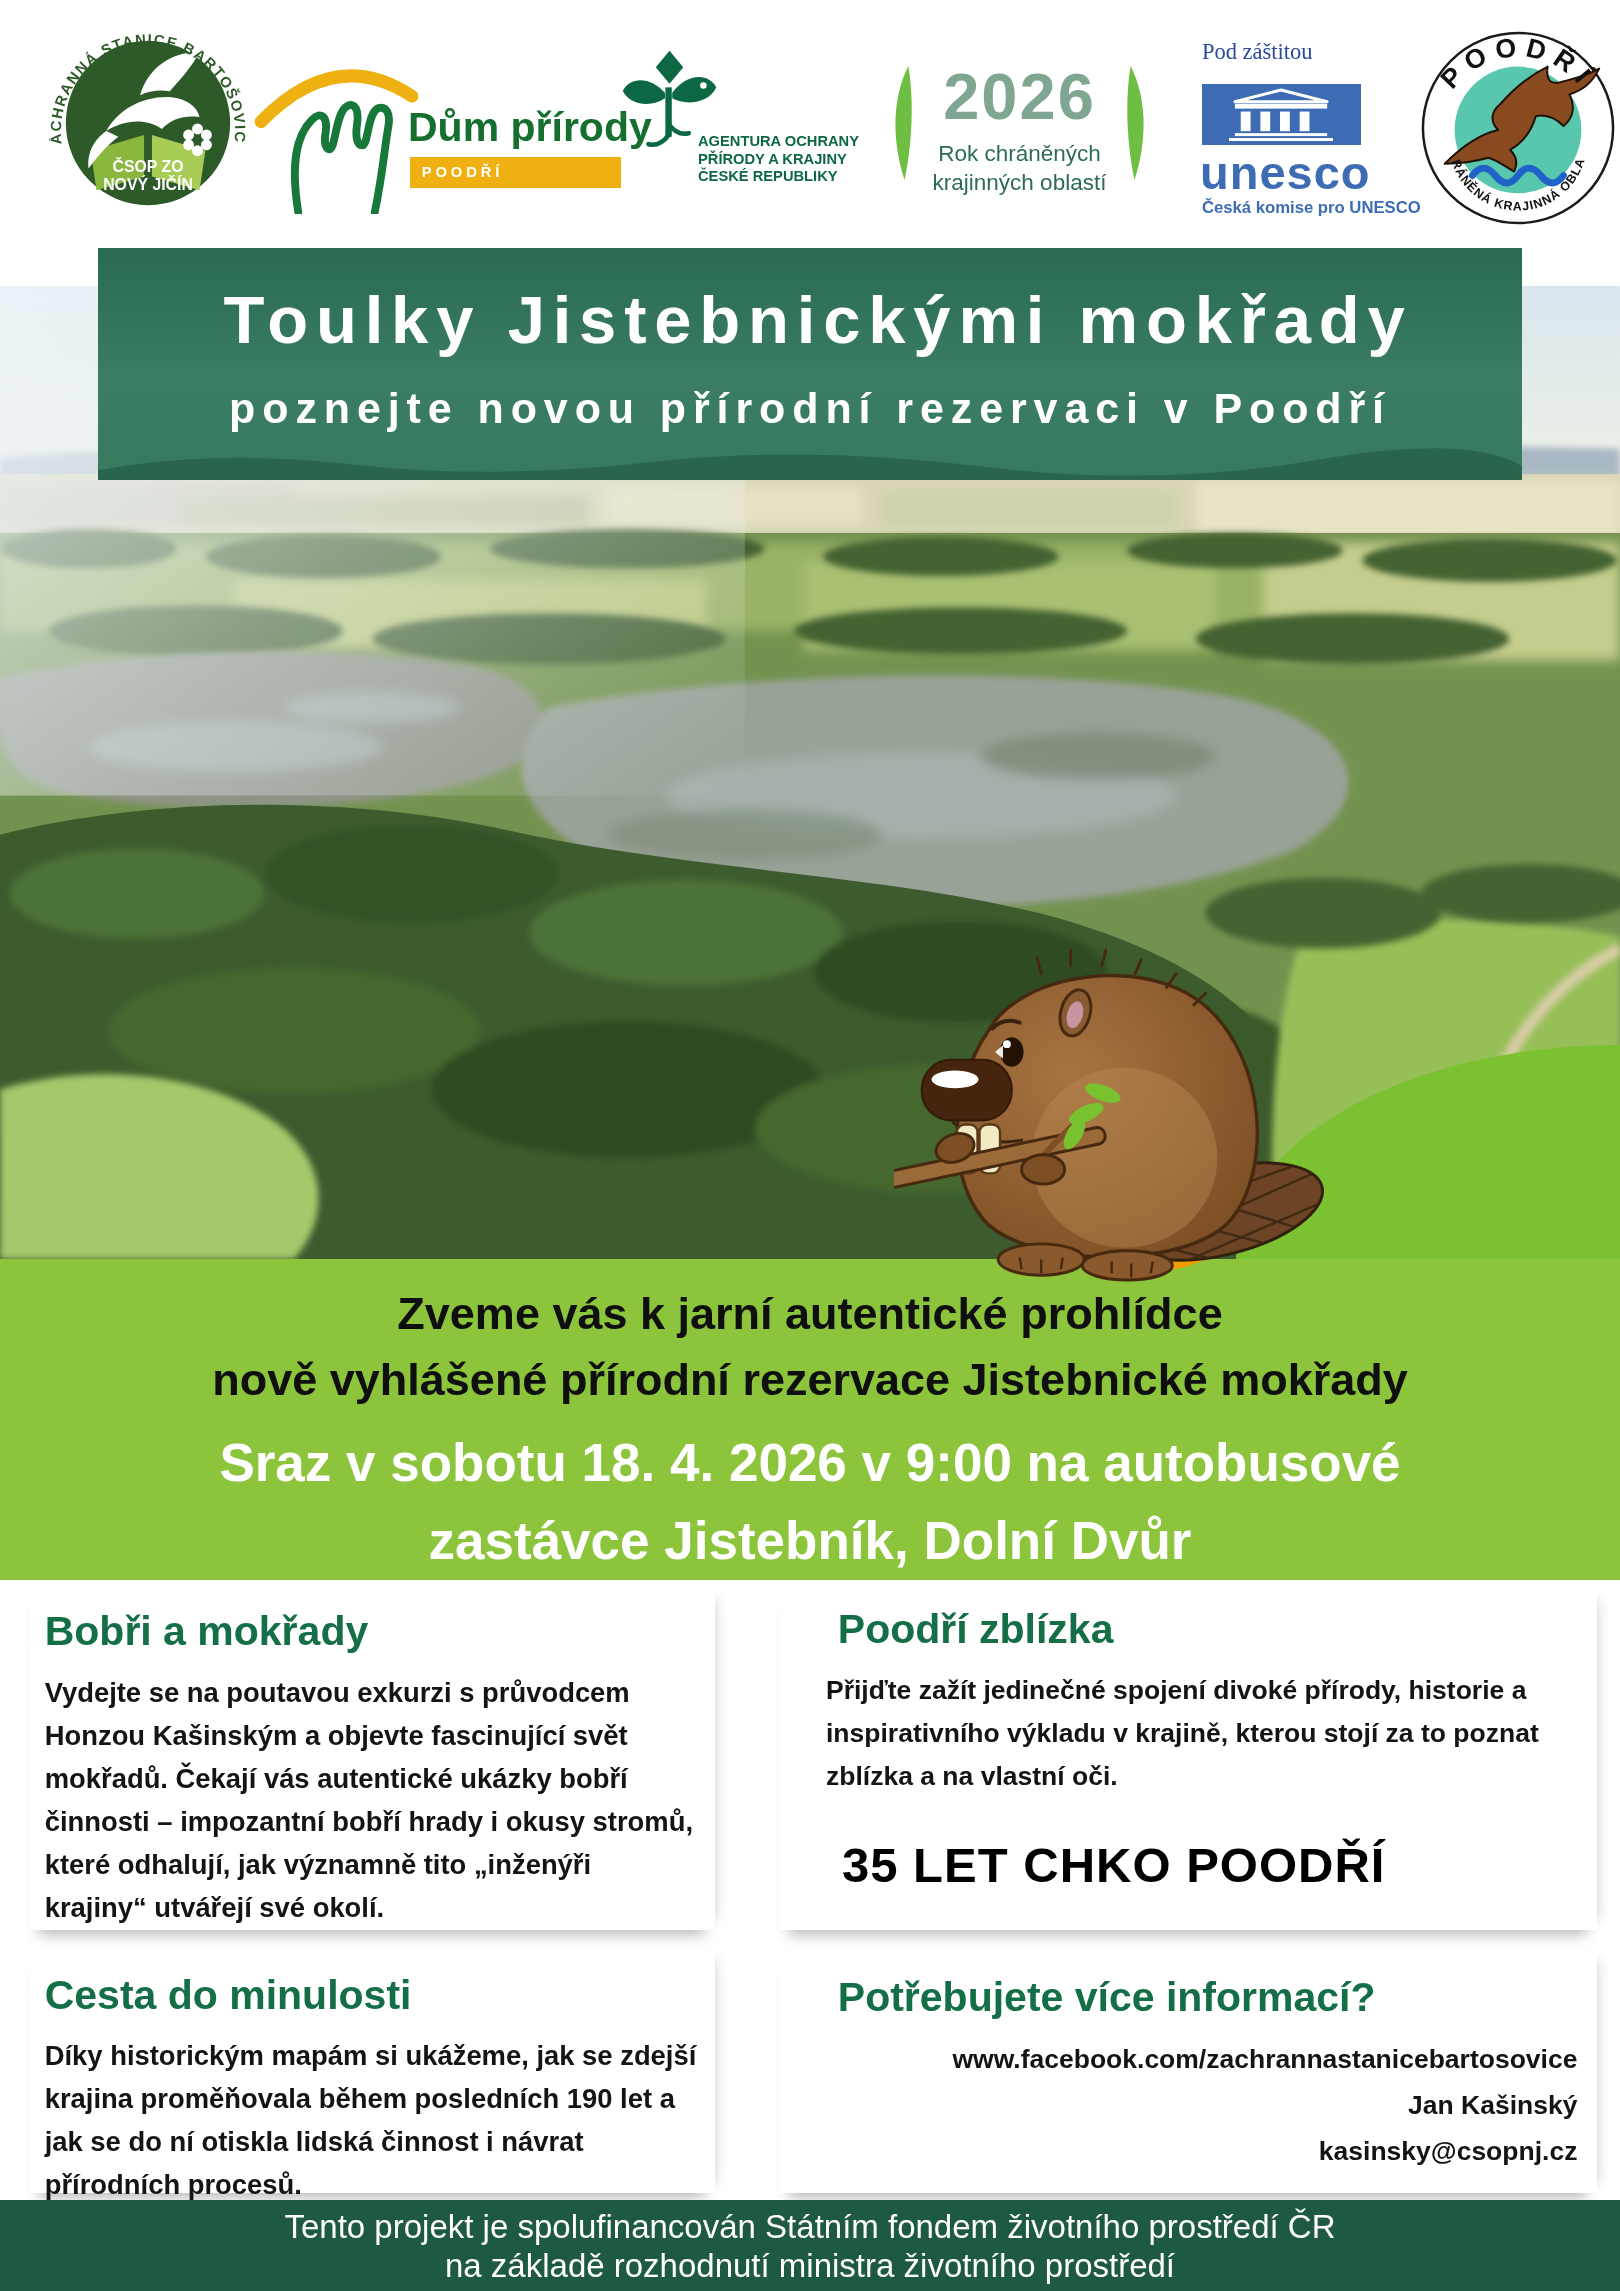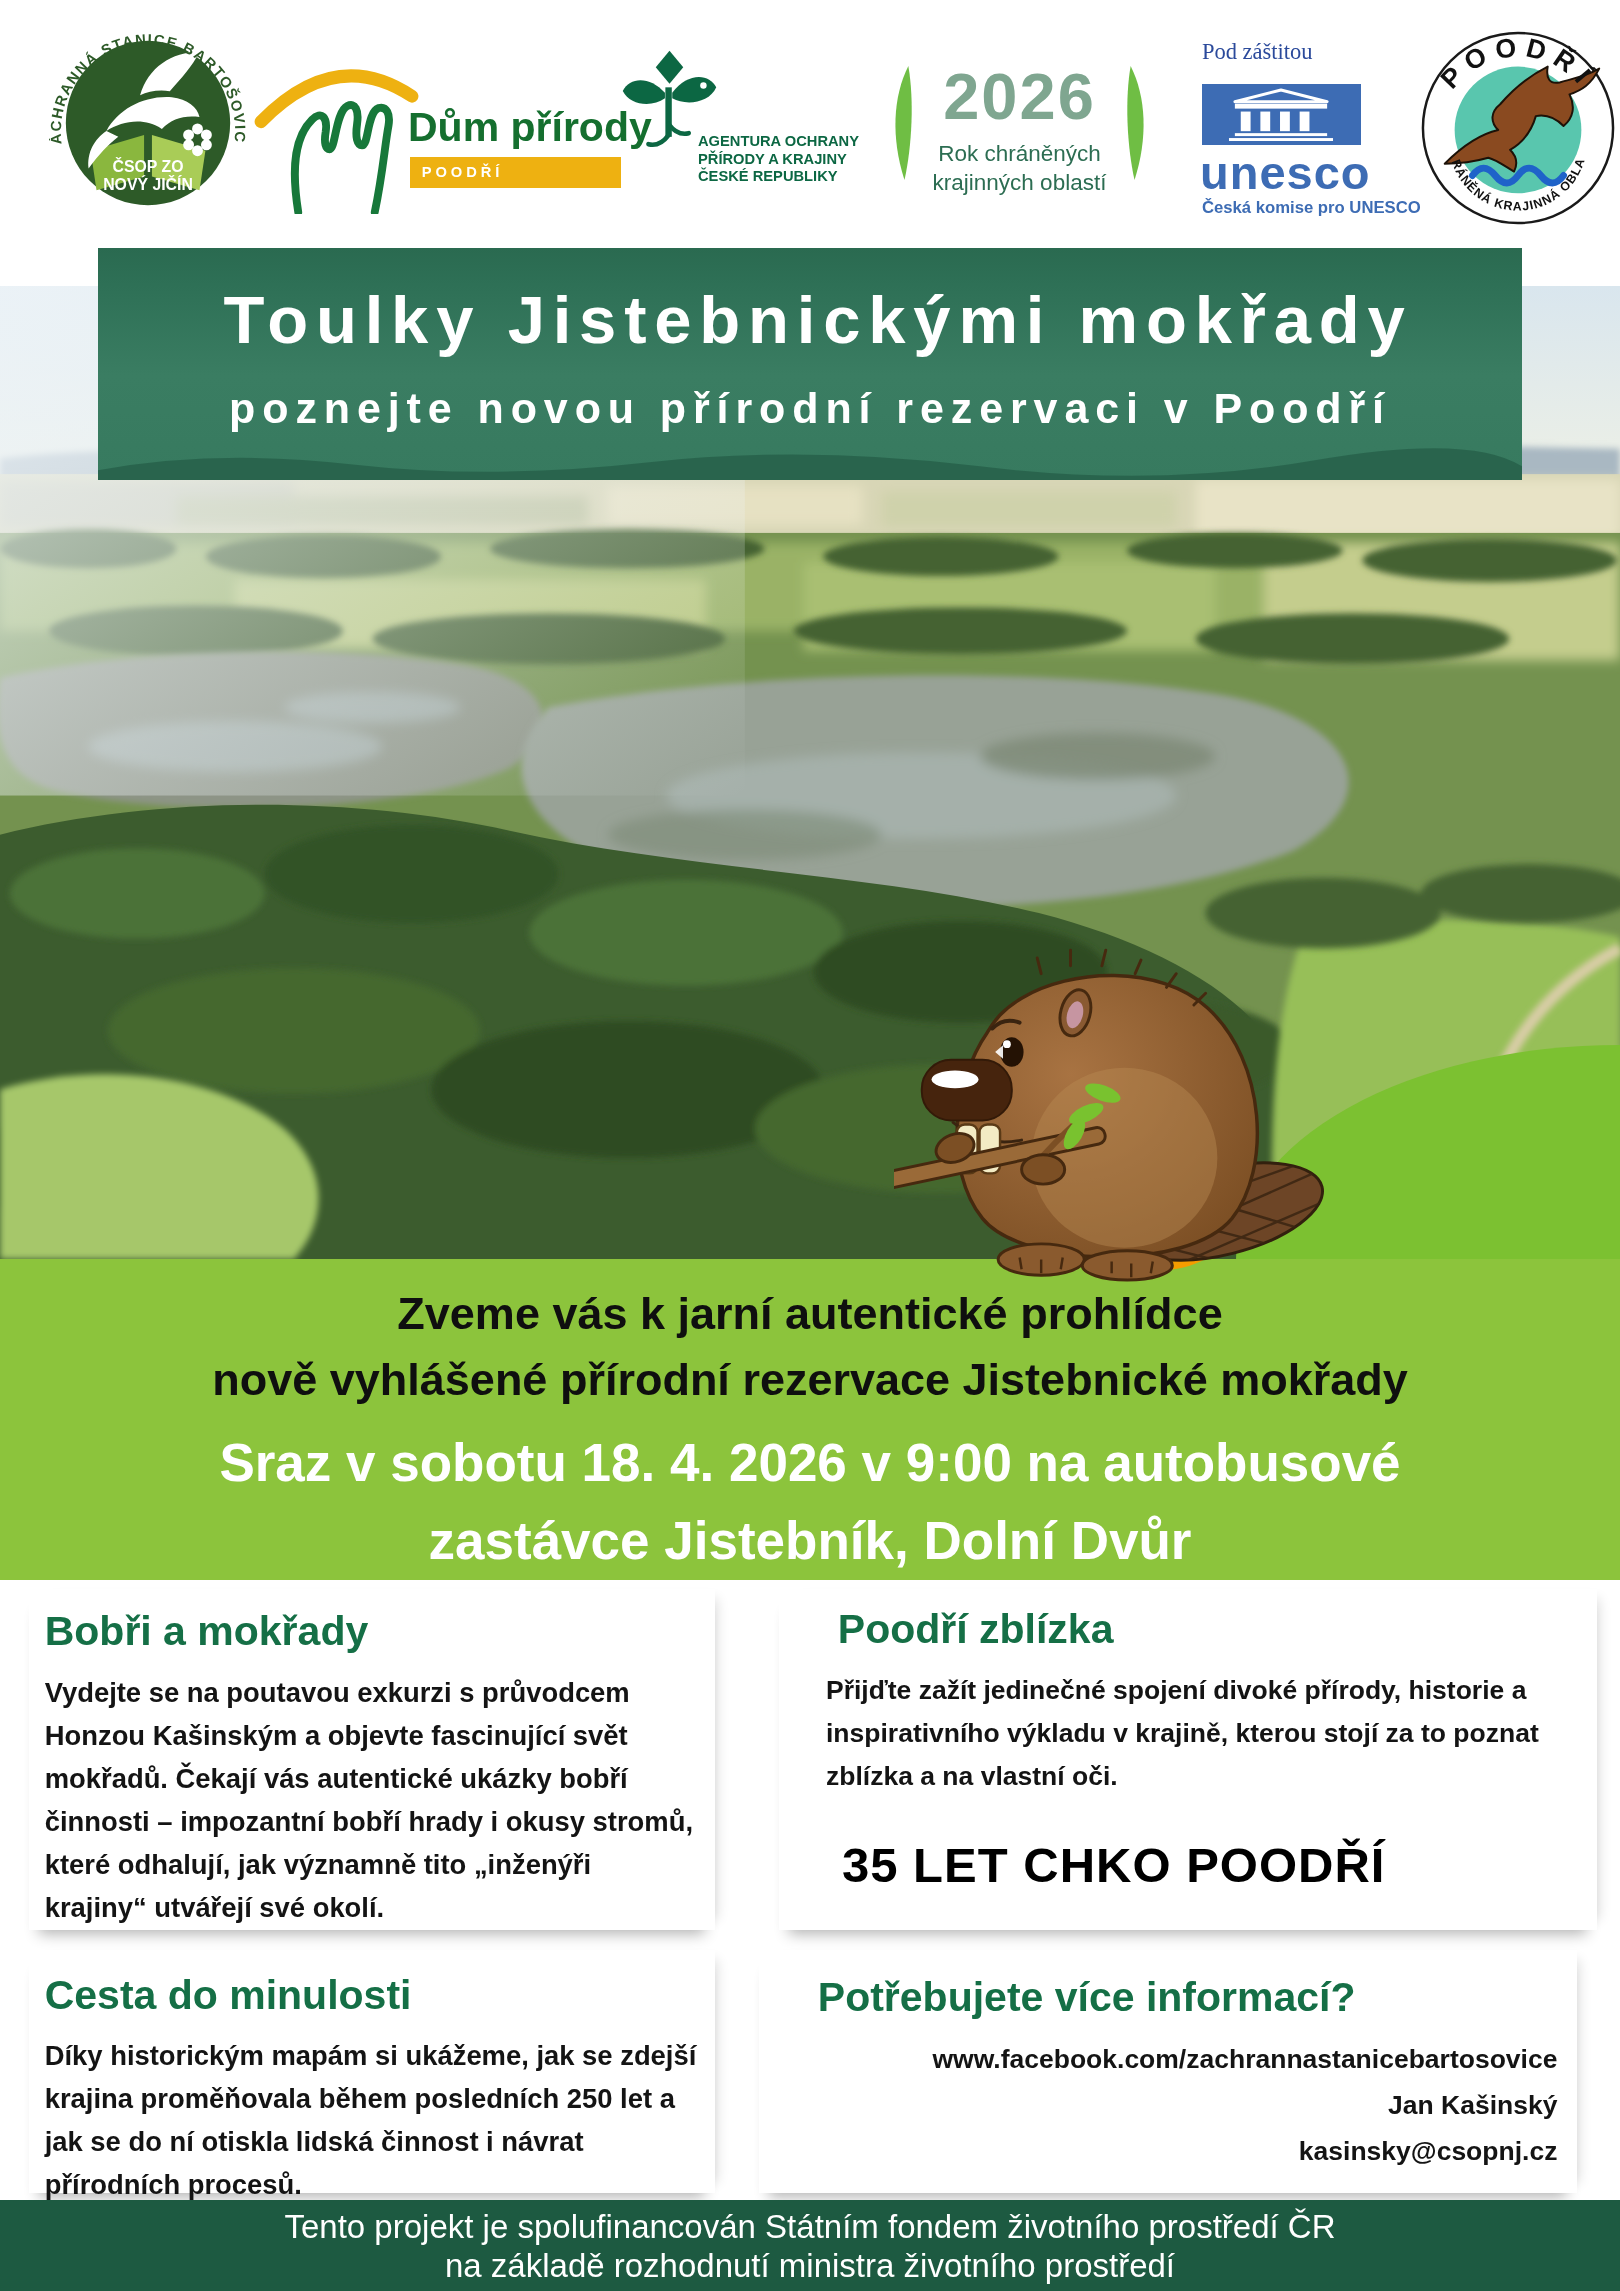--- a/index.html
+++ b/index.html
@@ -72,21 +72,21 @@
   .invite-white{color:#fff;font-size:53px;font-weight:bold;line-height:78px;}
   .invite-white.first{margin-top:11.8px;}
 
   
   .info{position:absolute;top:1581px;left:0;width:1620px;height:619px;background:#fff;z-index:2;}
   .card{position:absolute;background:#fff;
         box-shadow:0 13.7px 13.7px -9.8px rgba(0,0,0,.30), 11.8px 0 11.8px -9.8px rgba(0,0,0,.14);}
   .card-l1{left:29px;top:7.8px;width:686px;height:341px;padding:19.6px 17.6px 0 15.7px;}
   .card-l2{left:29px;top:369px;width:686px;height:243px;padding:21.6px 17.6px 0 15.7px;}
   .card-r1{left:779px;top:7.8px;width:818px;height:341px;padding:17.6px 19.6px 0 47px;}
-  .card-r2{left:759px;top:369px;width:818px;height:243px;padding:23.5px 19.6px 0 47px;}
+  .card-r2{left:779px;top:369px;width:818px;height:243px;padding:23.5px 19.6px 0 47px;}
   .h-green{margin:0 0 15.7px 0;color:var(--heading-green,#156f46);font-size:41px;font-weight:bold;}
   .card-r1 .h-green,.card-r2 .h-green{margin-left:11.8px;}
   .body-text{margin:0;color:#141414;font-size:27.4px;font-weight:bold;line-height:43px;}
   .card-r1 .body-text{font-size:26.5px;}
   .chko-banner{margin:39px 0 0 16px;color:#000;font-size:49px;font-weight:bold;letter-spacing:1px;}
   .contact-line{margin:0;color:#141414;font-size:26.5px;font-weight:bold;line-height:46px;text-align:right;}
 
   
   .footer{position:absolute;top:2200px;left:0;width:1620px;height:108px;background:var(--footer-green,#1d5a41);
           text-align:center;z-index:4;}
@@ -366,21 +366,21 @@
 
   <section class="info">
 
     <div class="card card-l1">
       <h2 class="h-green">Bobři a mokřady</h2>
       <p class="body-text">Vydejte se na poutavou exkurzi s průvodcem Honzou Kašinským a objevte fascinující svět mokřadů. Čekají vás autentické ukázky bobří činnosti – impozantní bobří hrady i okusy stromů, které odhalují, jak významně tito „inženýři krajiny“ utvářejí své okolí.</p>
     </div>
 
     <div class="card card-l2">
       <h2 class="h-green">Cesta do minulosti</h2>
-      <p class="body-text">Díky historickým mapám si ukážeme, jak se zdejší krajina proměňovala během posledních 250 let a jak se do ní otiskla lidská činnost i návrat přírodních procesů.</p>
+      <p class="body-text">Díky historickým mapám si ukážeme, jak se zdejší krajina proměňovala během posledních 190 let a jak se do ní otiskla lidská činnost i návrat přírodních procesů.</p>
     </div>
 
     <div class="card card-r1">
       <h2 class="h-green">Poodří zblízka</h2>
       <p class="body-text">Přijďte zažít jedinečné spojení divoké přírody, historie a inspirativního výkladu v krajině, kterou stojí za to poznat zblízka a na vlastní oči.</p>
       <p class="chko-banner">35 LET CHKO POODŘÍ</p>
     </div>
 
     <div class="card card-r2">
       <h2 class="h-green">Potřebujete více informací?</h2>

